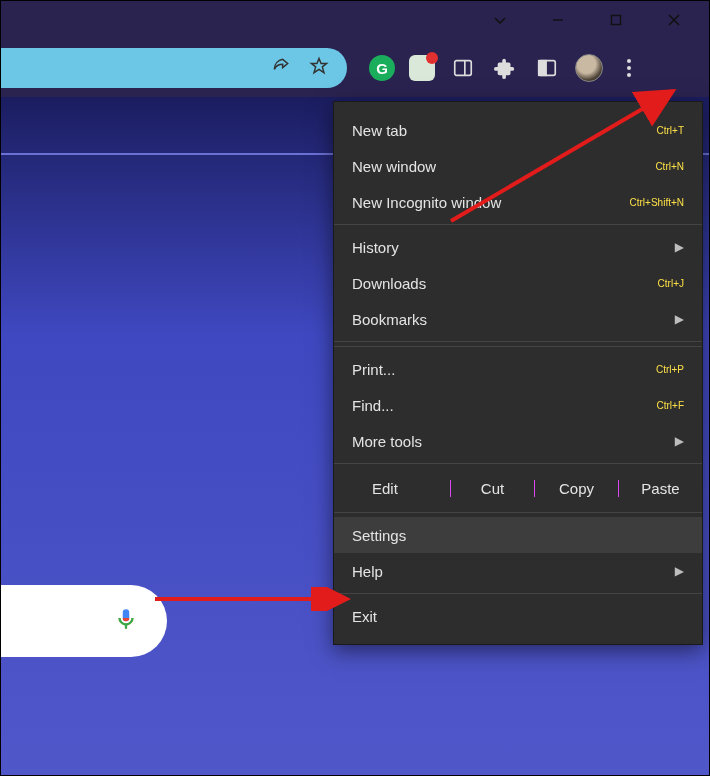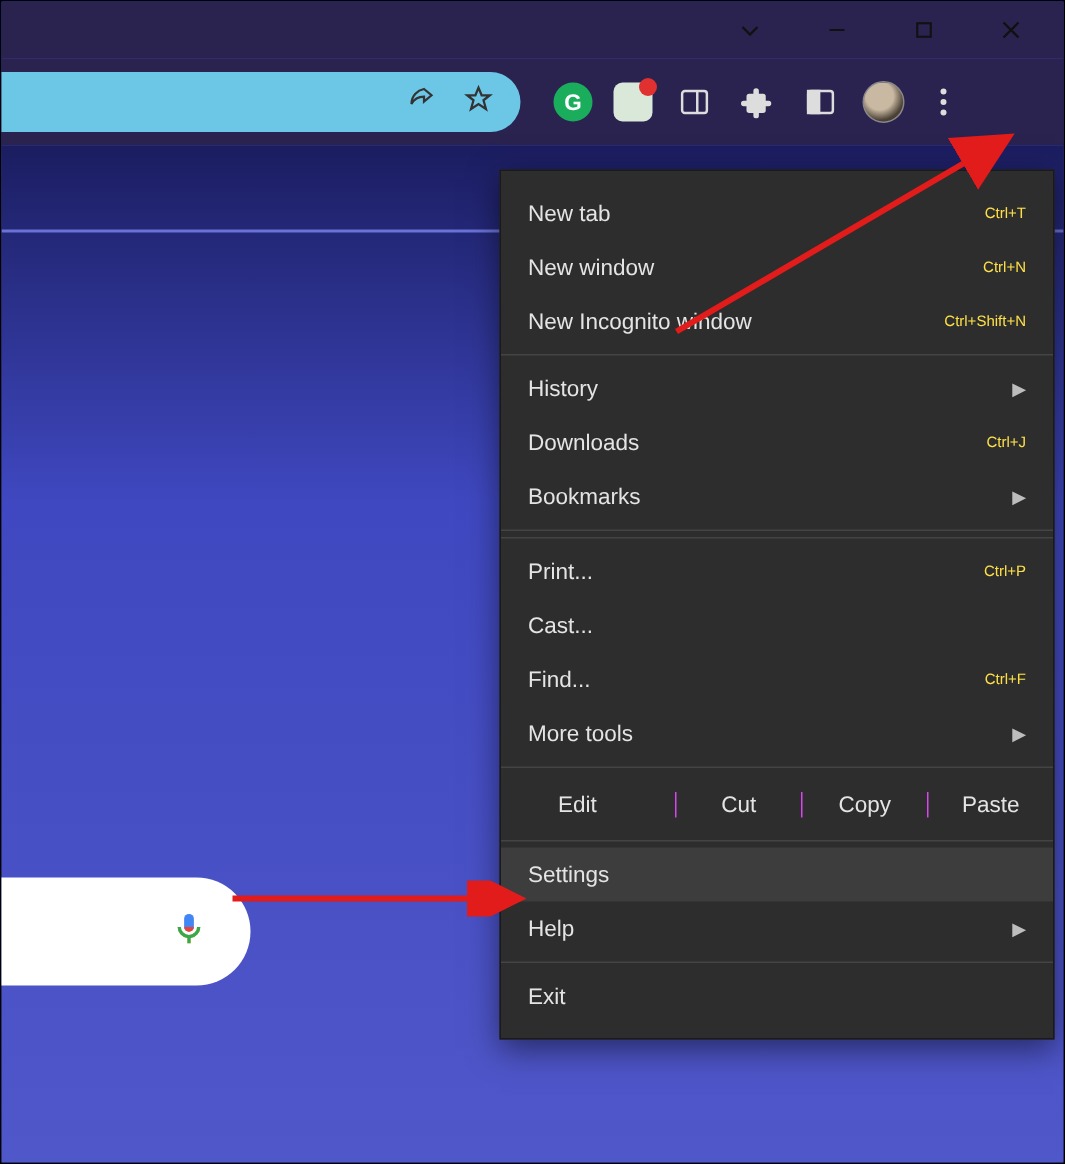--- a/index.html
+++ b/index.html
@@ -101,21 +101,21 @@
     width: 170px; height: 72px;
     background:#fff;
     border-radius: 0 40px 40px 0;
     display:flex; align-items:center; justify-content:flex-end;
     padding-right:28px;
   }
 
   
   .menu {
     position:absolute;
-    top: 112px; left: 332px;
+    top: 100px; left: 332px;
     width: 370px;
     background:#2d2d2d;
     color:#e4e4e4;
     font-size:15px;
     border:1px solid #1a1a1a;
     box-shadow: 0 6px 20px rgba(0,0,0,.5);
   }
   .menu .row {
     display:flex; align-items:center;
     height: 36px;
@@ -252,23 +252,20 @@
   </div>
   <div class="row sub">
     <span>Bookmarks</span>
     <span class="chev">▶</span>
   </div>
   <hr>
   <hr>
   <div class="row sub">
     <span>Print...</span>
     <span class="short">Ctrl+P</span>
-  </div>
-  <div class="row">
-    <span>Cast...</span>
   </div>
   <div class="row sub">
     <span>Find...</span>
     <span class="short">Ctrl+F</span>
   </div>
   <div class="row sub">
     <span>More tools</span>
     <span class="chev">▶</span>
   </div>
   <hr>

